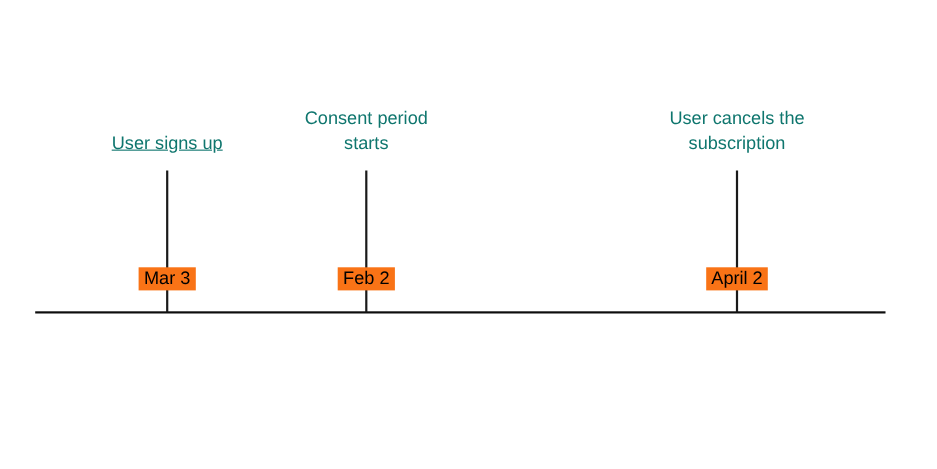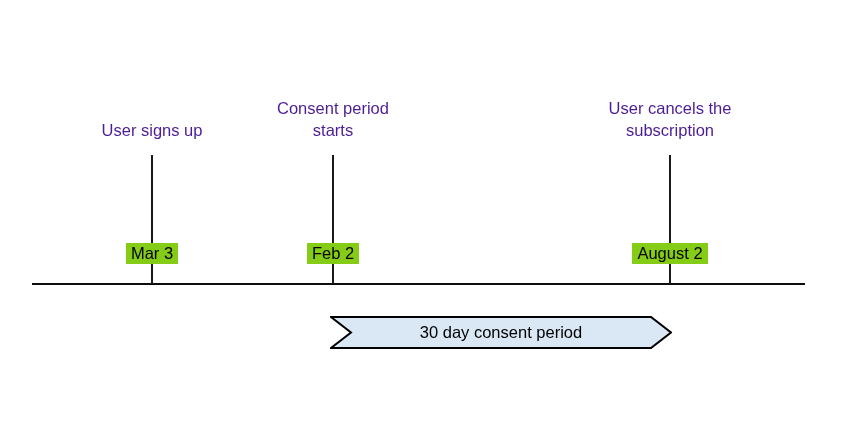--- a/index.html
+++ b/index.html
@@ -45,38 +45,39 @@
     border-left: 2px solid #1a1a1a;
   }
   .milestone .caption {
     position: absolute;
     left: -130px;
     width: 260px;
     top: 97px;
     text-align: center;
     font-size: 16.5px;
     line-height: 22px;
-    color: #4c1d95;
+    color: #0f766e;
     white-space: pre-line;
   }
   
   .milestone.single .caption {
     top: 119px;
+    text-decoration: underline;
   }
   .milestone .date-badge {
     position: absolute;
     left: -60px;
     width: 120px;
     top: 240px;
     text-align: center;
     font-size: 16.5px;
     line-height: 26px;
   }
   .milestone .date-badge span {
-    background: #84cc16;
+    background: #f97316;
     padding: 1px 5px 2px 5px;
     color: #000000;
   }
 
   
   .banner {
     position: absolute;
     left: 330px;
     top: 316px;
     width: 342px;
@@ -118,23 +119,17 @@
     <div class="caption">Consent period
 starts</div>
     <div class="stem"></div>
     <div class="date-badge"><span>Feb 2</span></div>
   </div>
 
   <div class="milestone" style="left:670px;">
     <div class="caption">User cancels the
 subscription</div>
     <div class="stem"></div>
-    <div class="date-badge"><span>August 2</span></div>
+    <div class="date-badge"><span>April 2</span></div>
   </div>
 
-  <div class="banner">
-    <svg width="342" height="33" viewBox="0 0 342 33" xmlns="http://www.w3.org/2000/svg">
-      <polygon points="1,1 321,1 341,16.5 321,32 1,32 21,16.5" fill="#dae8f5" stroke="#000000" stroke-width="2" stroke-linejoin="miter"></polygon>
-    </svg>
-    <div class="banner-label">30 day consent period</div>
-  </div>
 
 </div>
 
 </body></html>

